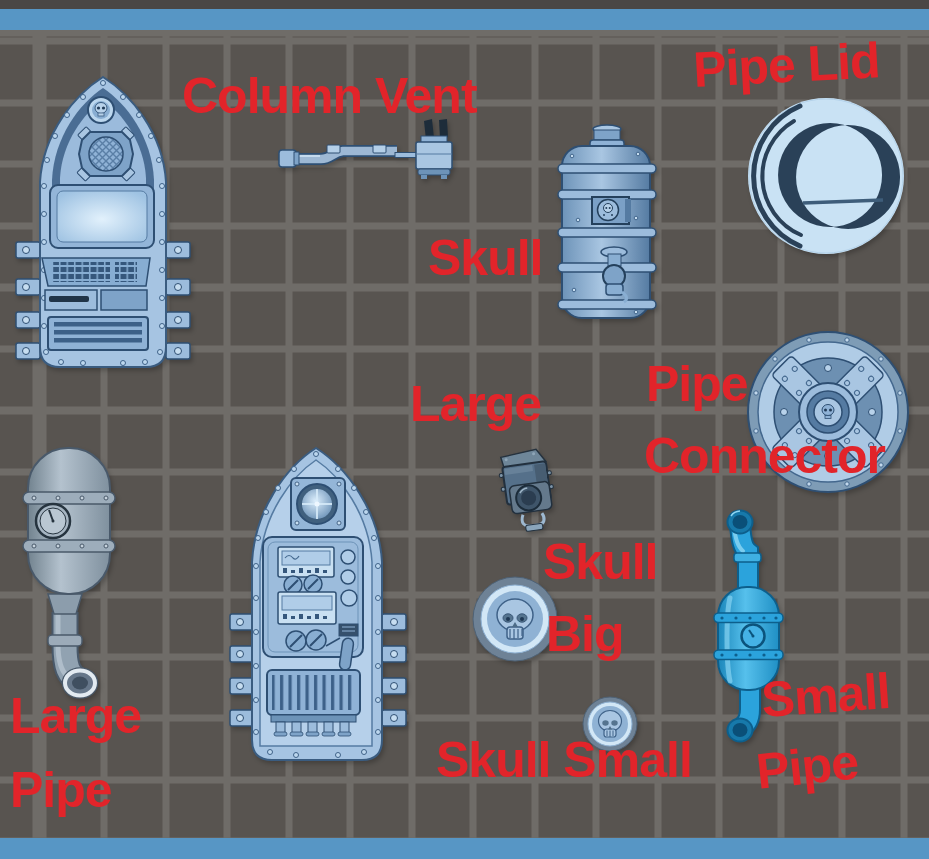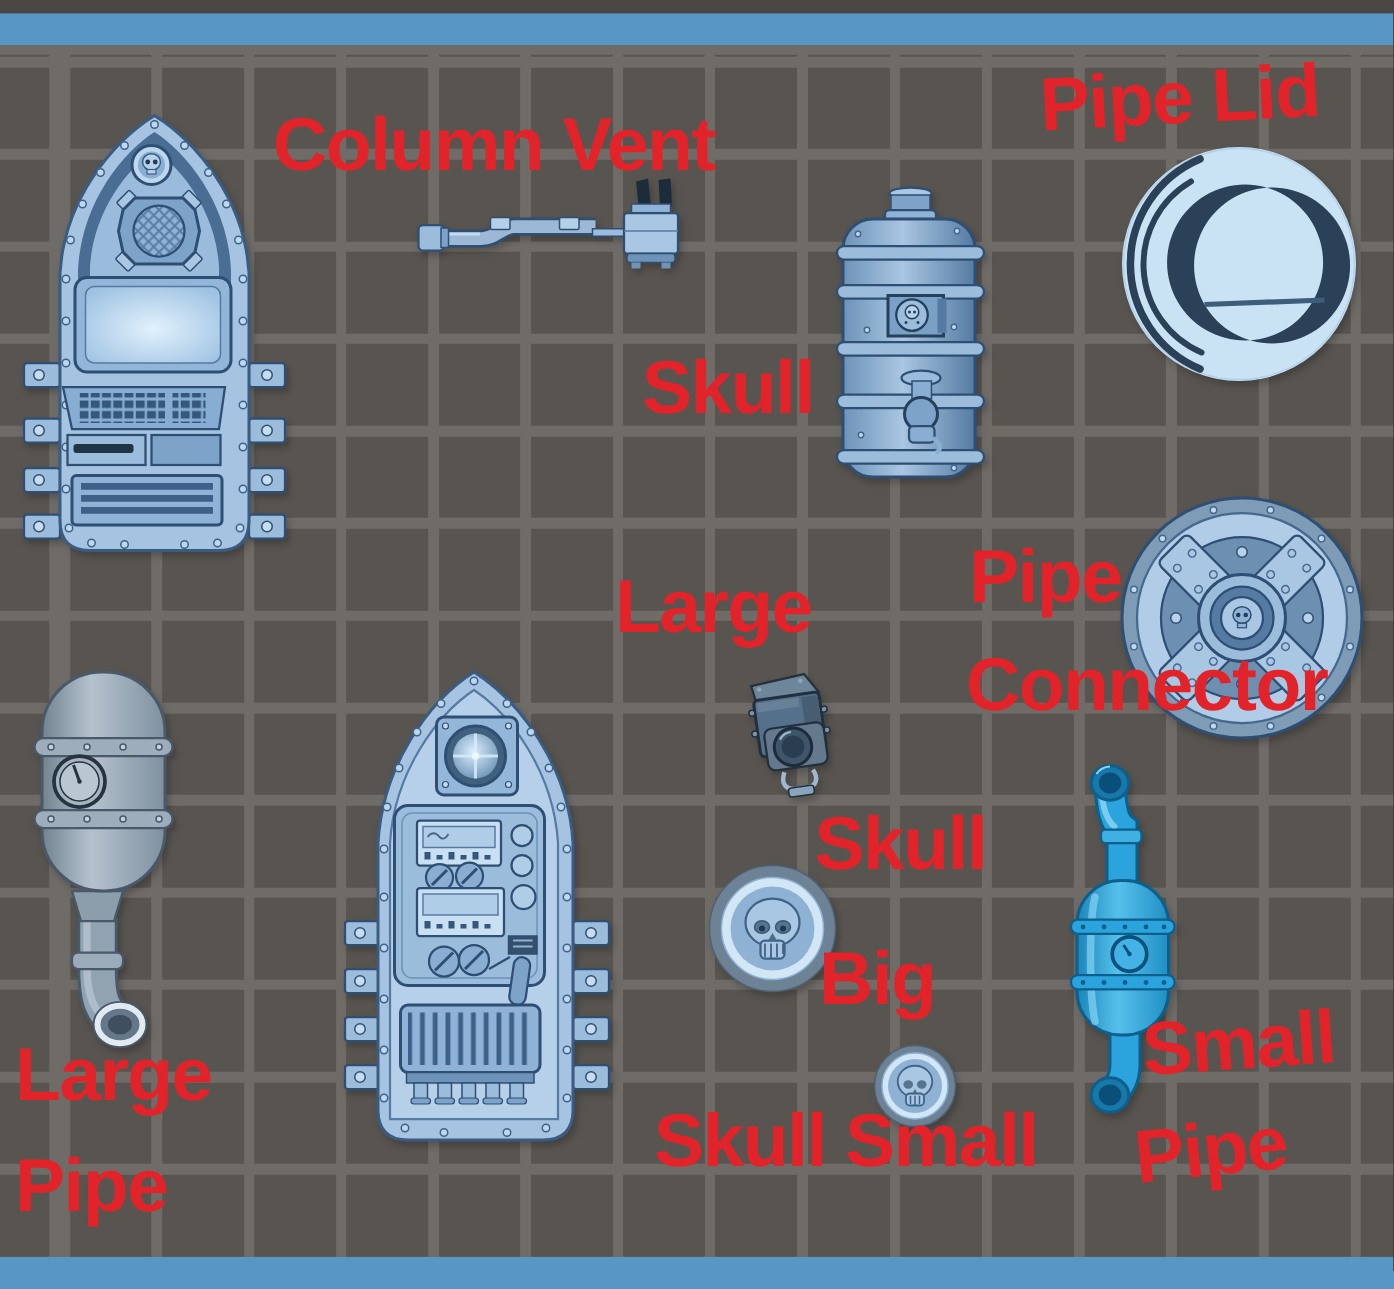--- a/index.html
+++ b/index.html
@@ -579,19 +579,19 @@
     </svg>
   </div>
 
   <div class="lbl" style="left:182px;top:72px">Column Vent</div>
   <div class="lbl" style="left:692px;top:46px;transform:rotate(-3deg)">Pipe Lid</div>
   <div class="lbl" style="left:428px;top:234px">Skull</div>
   <div class="lbl" style="left:410px;top:380px">Large</div>
   <div class="lbl" style="left:646px;top:360px">Pipe</div>
   <div class="lbl" style="left:644px;top:432px">Connector</div>
   <div class="lbl" style="left:543px;top:538px">Skull</div>
-  <div class="lbl" style="left:546px;top:628px">Big</div>
+  <div class="lbl" style="left:546px;top:610px">Big</div>
   <div class="lbl" style="left:436px;top:736px">Skull Small</div>
   <div class="lbl" style="left:10px;top:692px">Large</div>
   <div class="lbl" style="left:10px;top:766px">Pipe</div>
   <div class="lbl" style="left:760px;top:676px;transform:rotate(-4deg)">Small</div>
   <div class="lbl" style="left:754px;top:748px;transform:rotate(-6deg)">Pipe</div>
 </div>
 
 </body></html>

